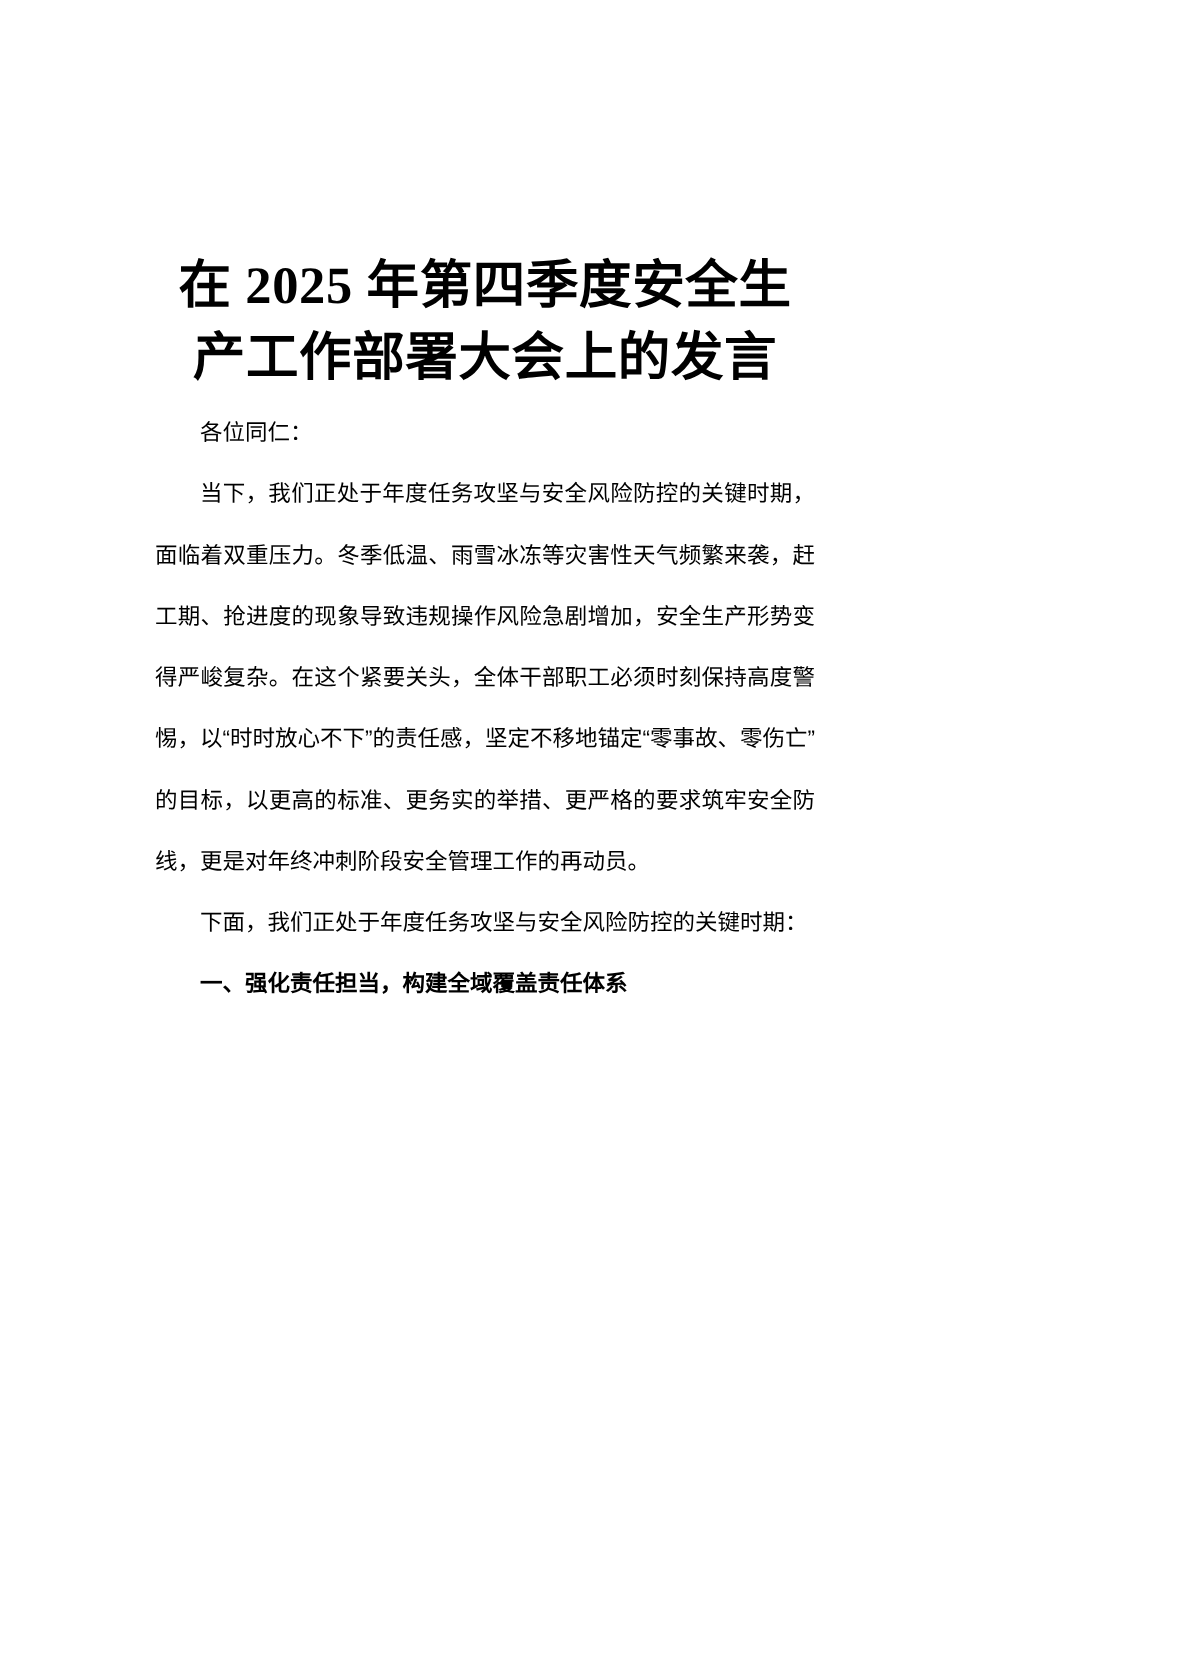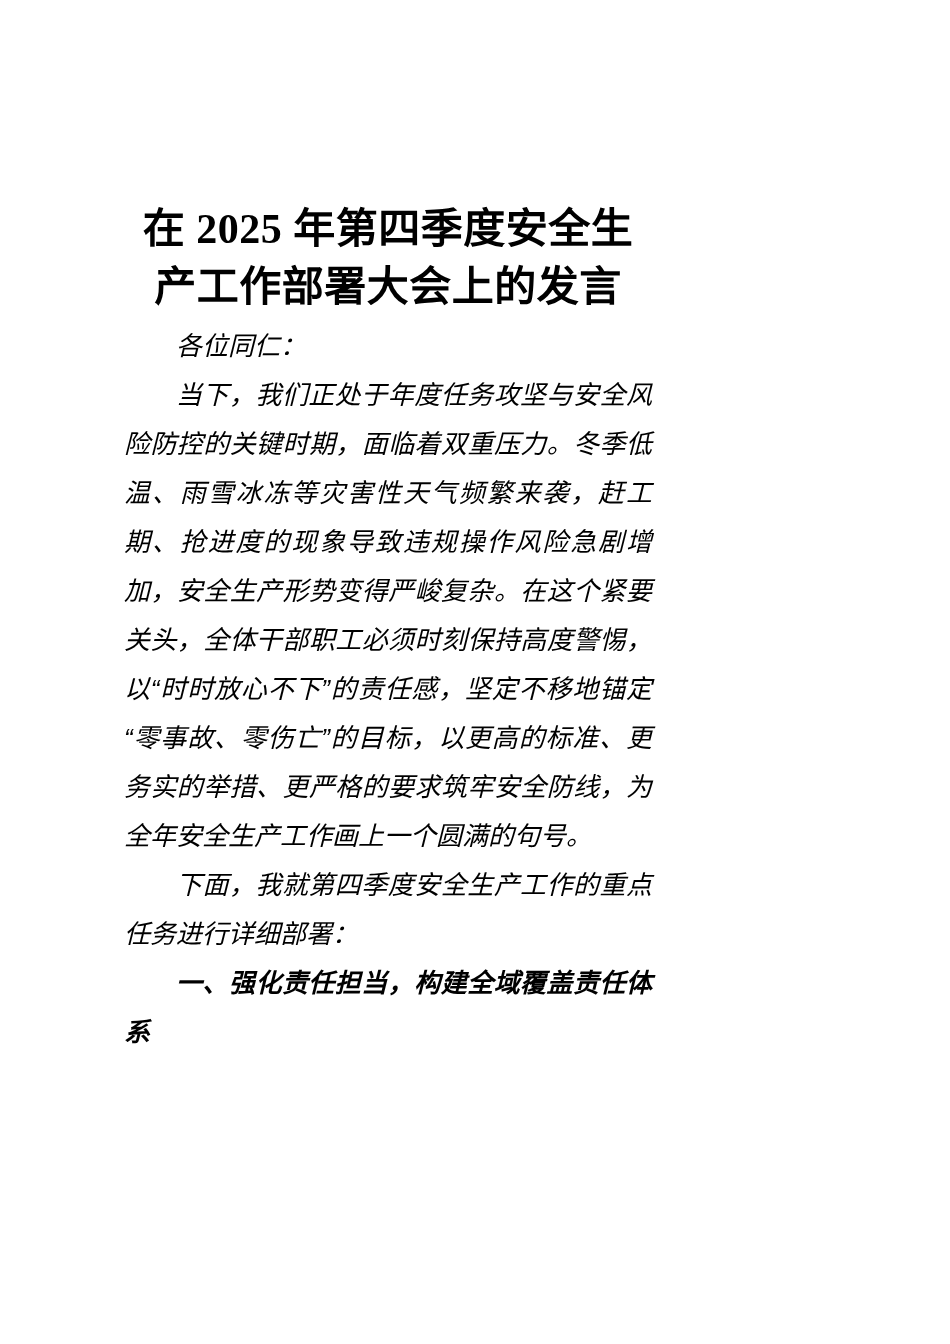--- a/index.html
+++ b/index.html
@@ -22,41 +22,40 @@
   .doc-title {
     font-family: "Liberation Serif", "DejaVu Serif", serif;
     font-weight: 700;
     font-size: 42px;
     line-height: 58px;
     letter-spacing: 0.5px;
     text-align: center;
     margin: 0 0 6px 0;
   }
   .para {
-    font-size: 26px;
+    font-size: 18px;
     line-height: 49px;
     font-weight: 400;
     text-align: justify;
     text-indent: 2em;
     margin: 0;
     word-break: break-all;
-    font-style: italic;
   }
   .heading {
     font-weight: 600;
   }
 </style>
 </head>
 <body>
 
 <div class="page">
   <h1 class="doc-title">在 2025 年第四季度安全生产工作部署大会上的发言</h1>
 
   <p class="para">各位同仁：</p>
 
 
-  <p class="para">当下，我们正处于年度任务攻坚与安全风险防控的关键时期，面临着双重压力。冬季低温、雨雪冰冻等灾害性天气频繁来袭，赶工期、抢进度的现象导致违规操作风险急剧增加，安全生产形势变得严峻复杂。在这个紧要关头，全体干部职工必须时刻保持高度警惕，以“时时放心不下”的责任感，坚定不移地锚定“零事故、零伤亡”的目标，以更高的标准、更务实的举措、更严格的要求筑牢安全防线，为全年安全生产工作画上一个圆满的句号。</p>
+  <p class="para">当下，我们正处于年度任务攻坚与安全风险防控的关键时期，面临着双重压力。冬季低温、雨雪冰冻等灾害性天气频繁来袭，赶工期、抢进度的现象导致违规操作风险急剧增加，安全生产形势变得严峻复杂。在这个紧要关头，全体干部职工必须时刻保持高度警惕，以“时时放心不下”的责任感，坚定不移地锚定“零事故、零伤亡”的目标，以更高的标准、更务实的举措、更严格的要求筑牢安全防线，更是对年终冲刺阶段安全管理工作的再动员。</p>
 
-  <p class="para">下面，我就第四季度安全生产工作的重点任务进行详细部署：</p>
+  <p class="para">下面，我们正处于年度任务攻坚与安全风险防控的关键时期：</p>
 
   <h2 class="para heading">一、强化责任担当，构建全域覆盖责任体系</h2>
 
 </div>
 
 </body></html>

